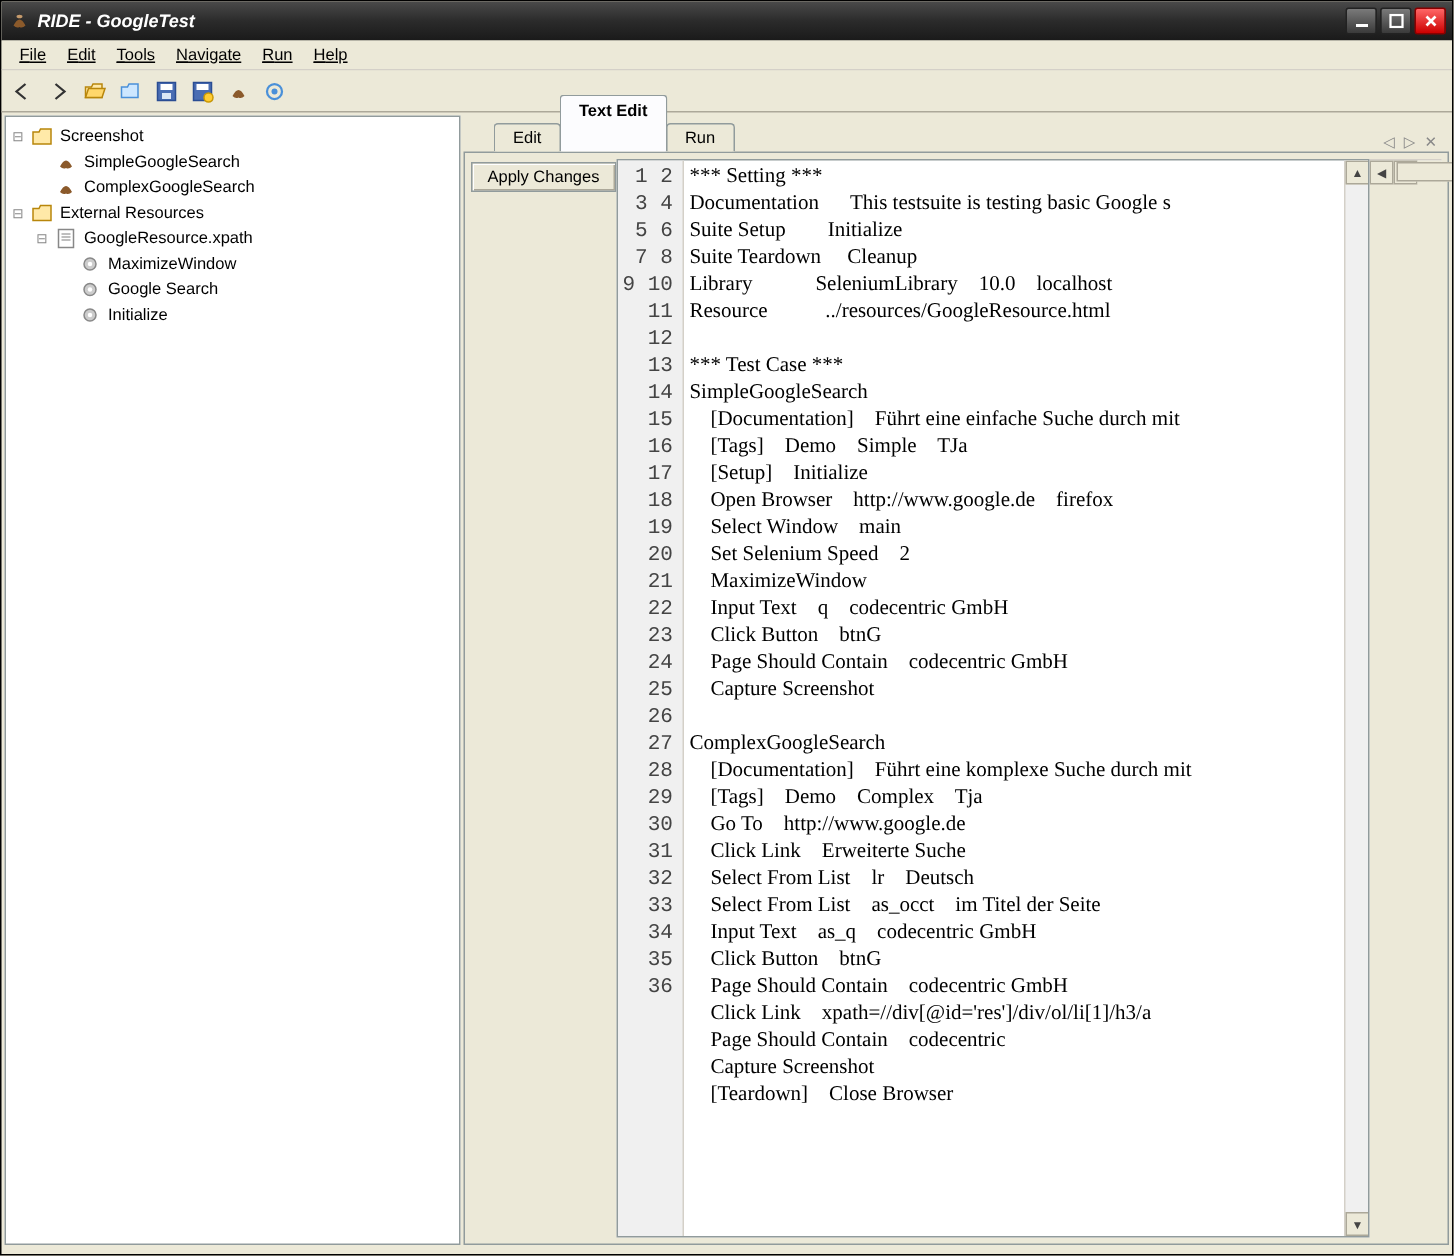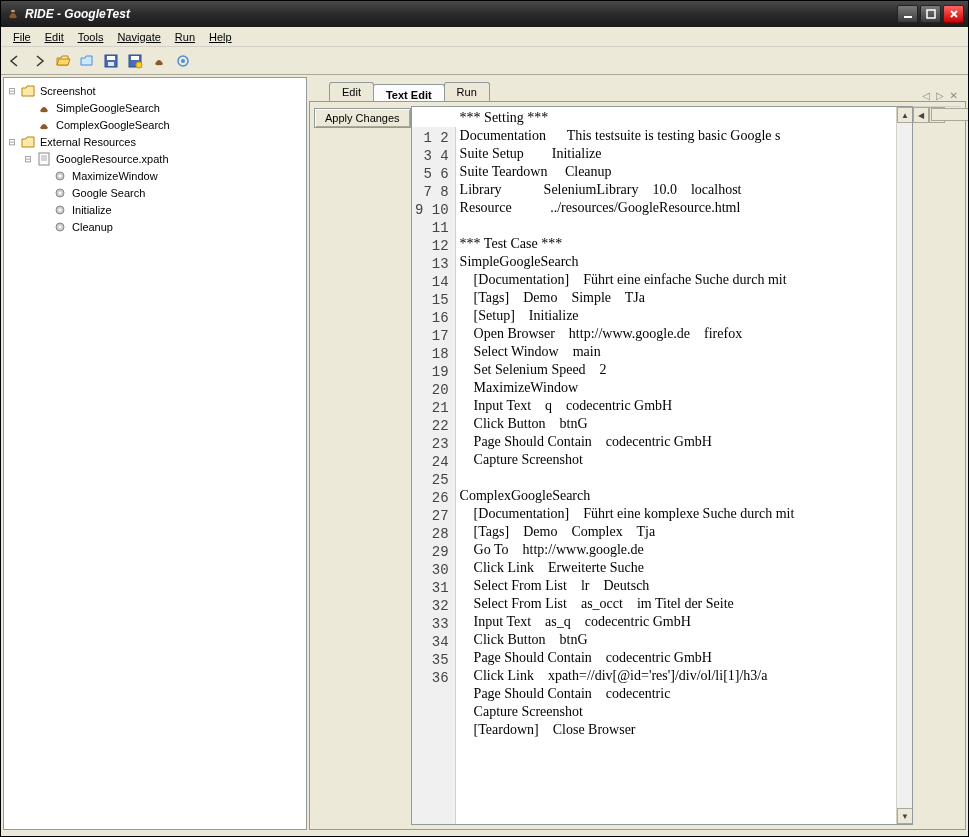--- a/index.html
+++ b/index.html
@@ -47,32 +47,32 @@
 .tree { padding:4px 2px; }
 .tree-row { display:flex; align-items:center; height:17px; white-space:nowrap; }
 .expander { width:12px; text-align:center; color:#888; font-size:9px; cursor:default;}
 .tree-icon { width:16px; height:16px; margin:0 2px; display:inline-flex;align-items:center;justify-content:center; }
 .tree-label { padding:0 2px; }
 .indent1 { padding-left:16px; }
 .indent2 { padding-left:32px; }
 .main { flex:1; display:flex; flex-direction:column; margin-left:2px; }
 .tabrow { height:24px; display:flex; align-items:flex-end; padding-left:20px; position:relative;}
 .tab { padding:3px 12px 3px 12px; border:1px solid #919b9c; background:#ece9d8; border-bottom:none; margin-right:-1px; font-size:11px; border-radius:3px 3px 0 0; position:relative;}
-.tab.active { background:#fcfcfe; font-weight:bold; z-index:2; padding-top:4px; padding-bottom:0;}
+.tab.active { background:#fcfcfe; font-weight:bold; z-index:2; padding-top:4px; padding-bottom:21px;}
 .tabrow .tabnav { margin-left:auto; padding-right:8px; display:flex; gap:6px; color:#888;}
 .tabnavbtn { font-size:10px; }
 .panel {
   flex:1; background:#ece9d8; border:1px solid #919b9c; border-top:1px solid #919b9c; display:flex; flex-direction:row; padding:4px;
 }
 .apply-row { padding:2px 0 6px 0;}
 .btn { background:#ece9d8; border:1px solid #919b9c; padding:3px 10px; font-size:11px; box-shadow: inset 1px 1px 0 #fff, inset -1px -1px 0 #aca899;}
 .editor-wrap { flex:1; display:flex; border:1px solid #919b9c; background:#fff; position:relative; overflow:hidden;}
 .gutter {
   width:44px; background:#f0f0f0; border-right:1px solid #d4d0c8; text-align:right; padding:2px 6px 2px 2px;
-  font-family:"Courier New", monospace; font-size:14px; color:#444; line-height:18px;margin-top:20px;
+  font-family:"Courier New", monospace; font-size:14px; color:#444; line-height:18px;
 }
 .code {
   flex:1; font-family:Liberation Serif, serif; font-size:14px; line-height:18px; padding:2px 4px; white-space:pre; overflow:hidden;
 }
 .vscroll { width:16px; background:#f0f0f0; border-left:1px solid #d4d0c8; position:relative;}
 .vscroll .arrow, .hscroll .arrow { width:16px;height:16px;background:#ece9d8;border:1px solid #aca899;display:flex;align-items:center;justify-content:center;font-size:8px;color:#444;}
 .hscroll { height:16px; background:#f0f0f0; border-top:1px solid #d4d0c8; display:flex;}
 .hscroll .track { flex:1; position:relative;}
 .hscroll .thumb { position:absolute; left:2px; top:1px; height:13px; width:140px; background:#ece9d8; border:1px solid #aca899;}
 .corner { width:16px;height:16px;background:#ece9d8;}
@@ -237,30 +237,20 @@
       </div>
       <div class="tree-row indent2">
         <span class="expander"></span>
         <span class="tree-icon">
             <svg width="12" height="12">
               <circle cx="6" cy="6" r="4" fill="#ccc" stroke="#888"></circle>
               <circle cx="6" cy="6" r="1.5" fill="#fff"></circle>
             </svg>
           </span>
         <span class="tree-label">Initialize</span>
-      </div>
-      <div class="tree-row indent2">
-        <span class="expander"></span>
-        <span class="tree-icon">
-            <svg width="12" height="12">
-              <circle cx="6" cy="6" r="4" fill="#ccc" stroke="#888"></circle>
-              <circle cx="6" cy="6" r="1.5" fill="#fff"></circle>
-            </svg>
-          </span>
-        <span class="tree-label">Cleanup</span>
       </div>
     </div>
   </div>
 
   <div class="main">
     <div class="tabrow">
       <div class="tab">Edit</div>
       <div class="tab active">Text Edit</div>
       <div class="tab">Run</div>
       <div class="tabnav">

